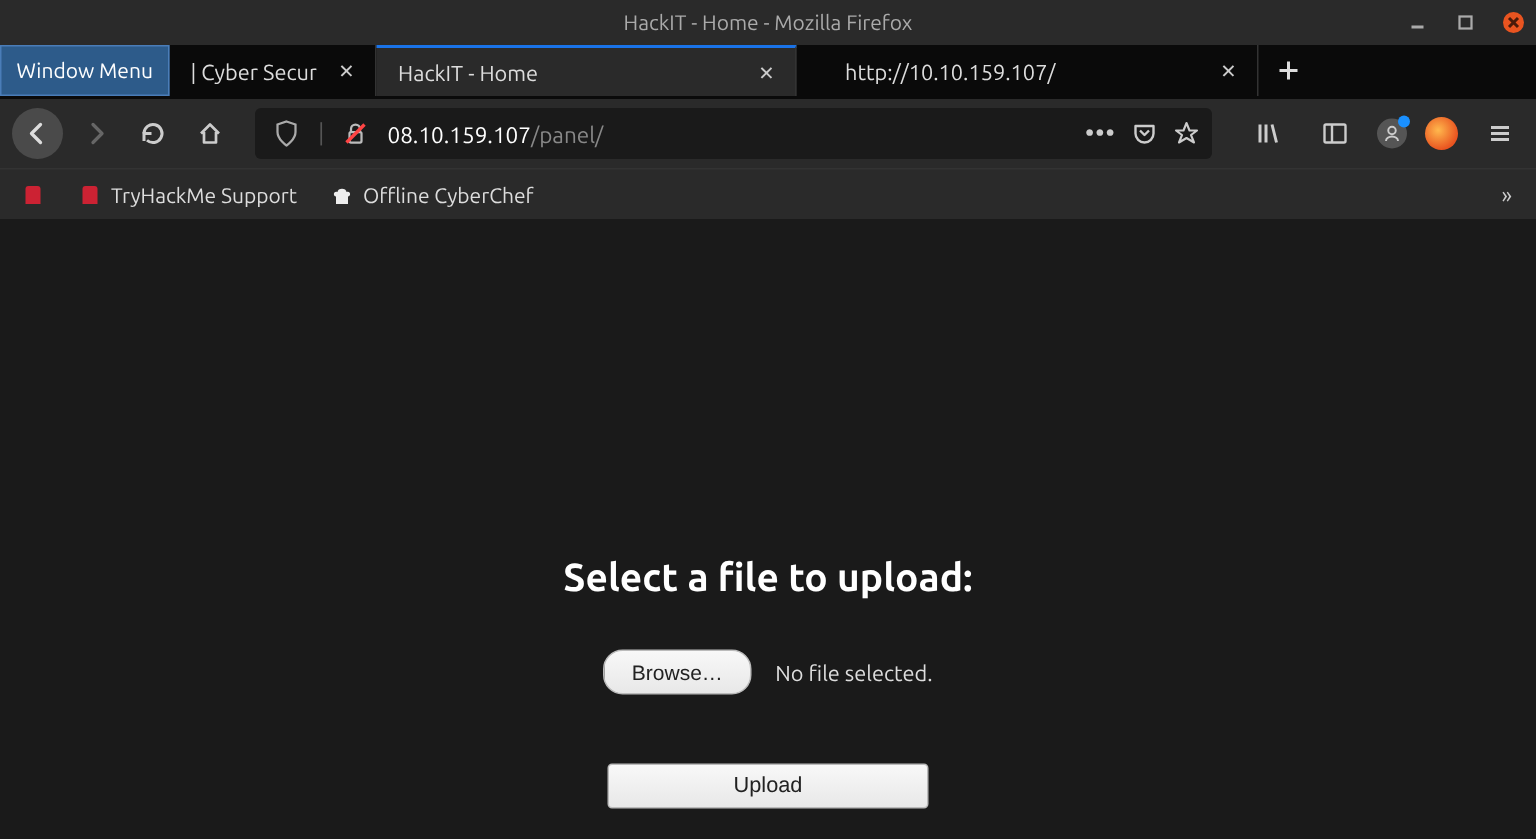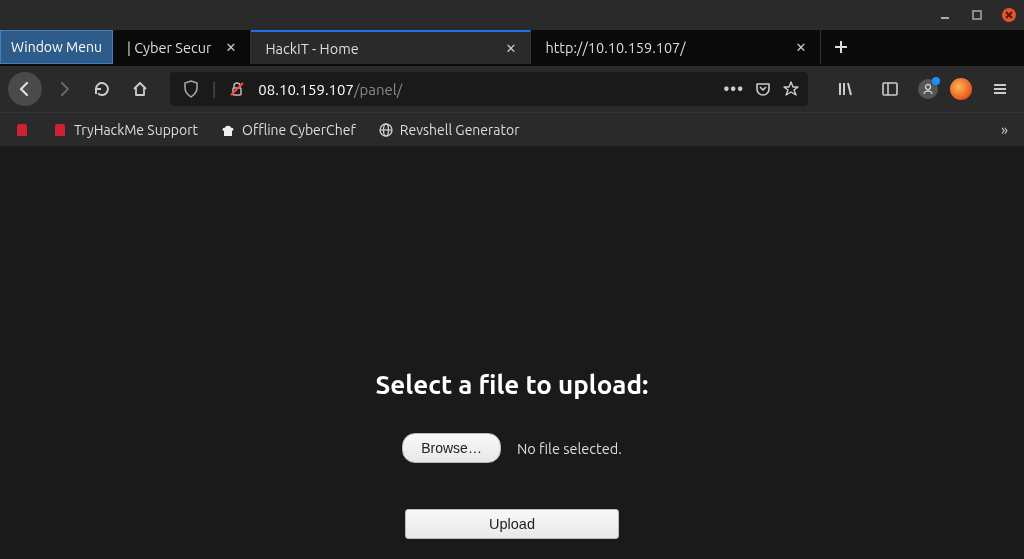--- a/index.html
+++ b/index.html
@@ -182,20 +182,21 @@
       border-radius: 3px;
       width: 214px;
       margin-top: 24px;
     }
     svg { display: block; }
   </style>
 </head>
 <body>
 
 <div class="titlebar">
+  <span>HackIT - Home - Mozilla Firefox</span>
   <div class="titlebar-controls">
     <span class="tb-btn tb-min">
       <svg width="12" height="12" viewBox="0 0 12 12">
           <line x1="2" y1="9" x2="10" y2="9" stroke="#aaa" stroke-width="2"></line>
         </svg>
     </span>
     <span class="tb-btn tb-max">
       <svg width="12" height="12" viewBox="0 0 12 12">
           <rect x="2" y="2" width="8" height="8" stroke="#aaa" stroke-width="1.5" fill="none"></rect>
         </svg>
@@ -214,21 +215,21 @@
     <span>Window Menu</span>
   </div>
   <div class="tab">
     <span class="tab-title">| Cyber Secur</span>
     <span class="tab-close">✕</span>
   </div>
   <div class="tab active" style="min-width:280px;">
     <span class="tab-title wide">HackIT - Home</span>
     <span class="tab-close" style="margin-left:auto;">✕</span>
   </div>
-  <div class="tab" style="min-width:290px;">
+  <div class="tab" style="min-width:290px;margin-left:18px;">
     <span class="tab-title" style="max-width:220px;">http://10.10.159.107/</span>
     <span class="tab-close" style="margin-left:auto;">✕</span>
   </div>
   <div class="newtab">
     <svg width="16" height="16" viewBox="0 0 16 16">
         <line x1="8" y1="2" x2="8" y2="14" stroke="#ddd" stroke-width="2"></line>
         <line x1="2" y1="8" x2="14" y2="8" stroke="#ddd" stroke-width="2"></line>
       </svg>
   </div>
 </div>
@@ -328,30 +329,20 @@
     <span>TryHackMe Support</span>
   </div>
   <div class="bookmark">
     <span class="bm-icon chef-icon">
       <svg width="16" height="16" viewBox="0 0 16 16">
           <path d="M4 14 V9 C2 9 2 5 5 6 C5 3 11 3 11 6 C14 5 14 9 12 9 V14 Z" fill="#eee"></path>
         </svg>
     </span>
     <span>Offline CyberChef</span>
   </div>
-  <div class="bookmark">
-    <span class="bm-icon globe-icon">
-      <svg width="16" height="16" viewBox="0 0 16 16">
-          <circle cx="8" cy="8" r="6" stroke="#ccc" stroke-width="1.3" fill="none"></circle>
-          <ellipse cx="8" cy="8" rx="2.5" ry="6" stroke="#ccc" stroke-width="1.3" fill="none"></ellipse>
-          <line x1="2" y1="8" x2="14" y2="8" stroke="#ccc" stroke-width="1.3"></line>
-        </svg>
-    </span>
-    <span>Revshell Generator</span>
-  </div>
   <span class="bm-overflow">»</span>
 </div>
 
 <div class="content">
   <h1 class="upload-heading">Select a file to upload:</h1>
   <div class="file-row">
     <button class="browse-btn">Browse…</button>
     <span class="file-status">No file selected.</span>
   </div>
   <button class="upload-btn">Upload</button>

